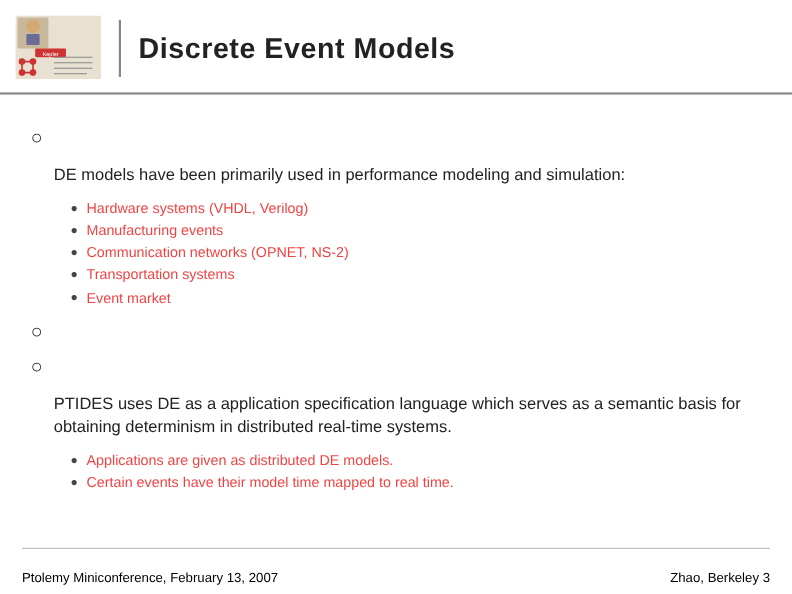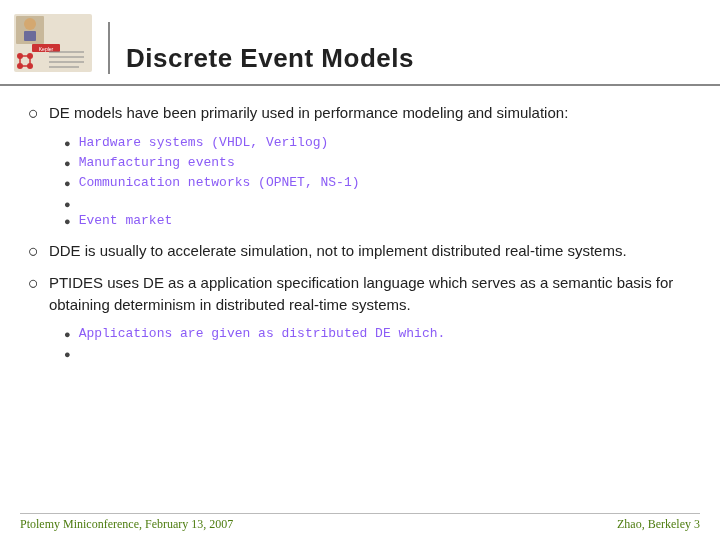--- a/index.html
+++ b/index.html
@@ -9,24 +9,24 @@
       background: #ffffff;
       font-family: Arial, sans-serif;
       font-size: 14px;
       color: #222;
       overflow: hidden;
       position: relative;
     }
 
     .header {
       display: flex;
-      align-items: flex-end;
+      align-items: center;
       padding: 14px 20px 10px 14px;
       border-bottom: 2px solid #888;
-      margin-bottom: 10px;
+      margin-bottom: 22px;
     }
 
     .logo-area {
       width: 80px;
       height: 60px;
       margin-right: 14px;
       flex-shrink: 0;
       position: relative;
     }
 
@@ -52,20 +52,21 @@
       margin-right: 10px;
       margin-top: 1px;
       color: #222;
       flex-shrink: 0;
     }
 
     .bullet-text {
       font-size: 15px;
       line-height: 1.45;
       color: #222;
+      margin-top: 35px;
     }
 
     .sub-bullets {
       margin-left: 36px;
       margin-bottom: 10px;
     }
 
     .sub-bullet {
       display: flex;
       align-items: flex-start;
@@ -75,37 +76,35 @@
     .sub-bullet-dot {
       font-size: 11px;
       margin-right: 8px;
       margin-top: 3px;
       color: #444;
       flex-shrink: 0;
     }
 
     .sub-bullet-text {
       font-size: 13px;
-      color: #8b5cf6;
+      color: #ef4444;
       line-height: 1.4;
-      font-family: Liberation Mono, monospace;
     }
 
     .footer {
       position: absolute;
       bottom: 8px;
       left: 20px;
       right: 20px;
       display: flex;
       justify-content: space-between;
       font-size: 12px;
-      color: #4d7c0f;
+      color: #000000;
       border-top: 1px solid #bbb;
-      padding-top: 3px;
-      font-family: Liberation Serif, serif;
+      padding-top: 19px;
     }
 
     
     .kepler-logo {
       width: 78px;
       height: 58px;
     }
   </style>
 </head>
 <body>
@@ -155,48 +154,49 @@
     <div class="sub-bullet">
       <span class="sub-bullet-dot">●</span>
       <span class="sub-bullet-text">Hardware systems (VHDL, Verilog)</span>
     </div>
     <div class="sub-bullet">
       <span class="sub-bullet-dot">●</span>
       <span class="sub-bullet-text">Manufacturing events</span>
     </div>
     <div class="sub-bullet">
       <span class="sub-bullet-dot">●</span>
-      <span class="sub-bullet-text">Communication networks (OPNET, NS-1)</span>
-    </div>
-    <div class="sub-bullet">
-      <span class="sub-bullet-dot">●</span>
+      <span class="sub-bullet-text">Communication networks (OPNET, NS-2)</span>
+    </div>
+    <div class="sub-bullet">
+      <span class="sub-bullet-dot">●</span>
+      <span class="sub-bullet-text">Transportation systems</span>
     </div>
     <div class="sub-bullet">
       <span class="sub-bullet-dot">●</span>
       <span class="sub-bullet-text">Event market</span>
     </div>
   </div>
 
   <div class="bullet-main">
     <span class="bullet-circle">○</span>
-    <span class="bullet-text">DDE is usually to accelerate simulation, not to implement distributed real-time systems.</span>
   </div>
 
   <div class="bullet-main">
     <span class="bullet-circle">○</span>
     <span class="bullet-text">PTIDES uses DE as a application specification language which serves as a semantic basis for obtaining determinism in distributed real-time systems.</span>
   </div>
 
   <div class="sub-bullets">
     <div class="sub-bullet">
       <span class="sub-bullet-dot">●</span>
-      <span class="sub-bullet-text">Applications are given as distributed DE which.</span>
-    </div>
-    <div class="sub-bullet">
-      <span class="sub-bullet-dot">●</span>
+      <span class="sub-bullet-text">Applications are given as distributed DE models.</span>
+    </div>
+    <div class="sub-bullet">
+      <span class="sub-bullet-dot">●</span>
+      <span class="sub-bullet-text">Certain events have their model time mapped to real time.</span>
     </div>
   </div>
 
 </div>
 
 <div class="footer">
   <span>Ptolemy Miniconference, February 13, 2007</span>
   <span>Zhao, Berkeley 3</span>
 </div>
 

